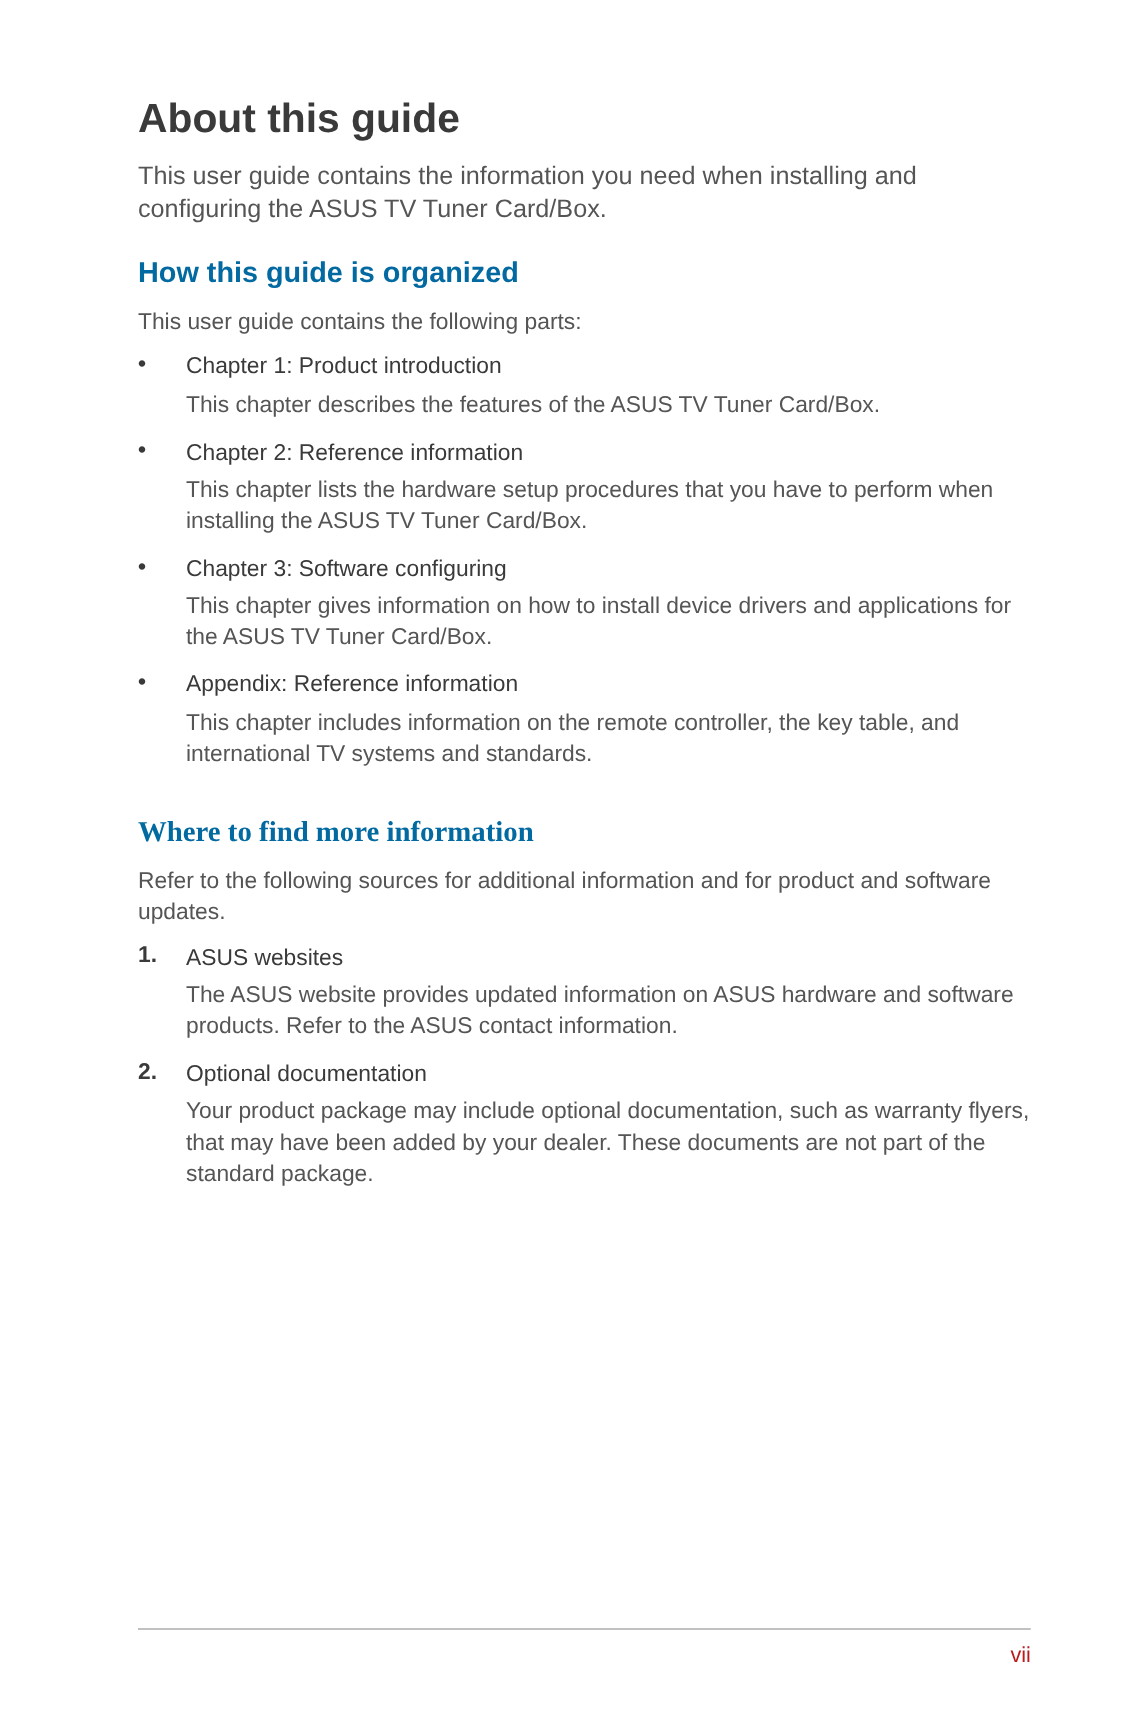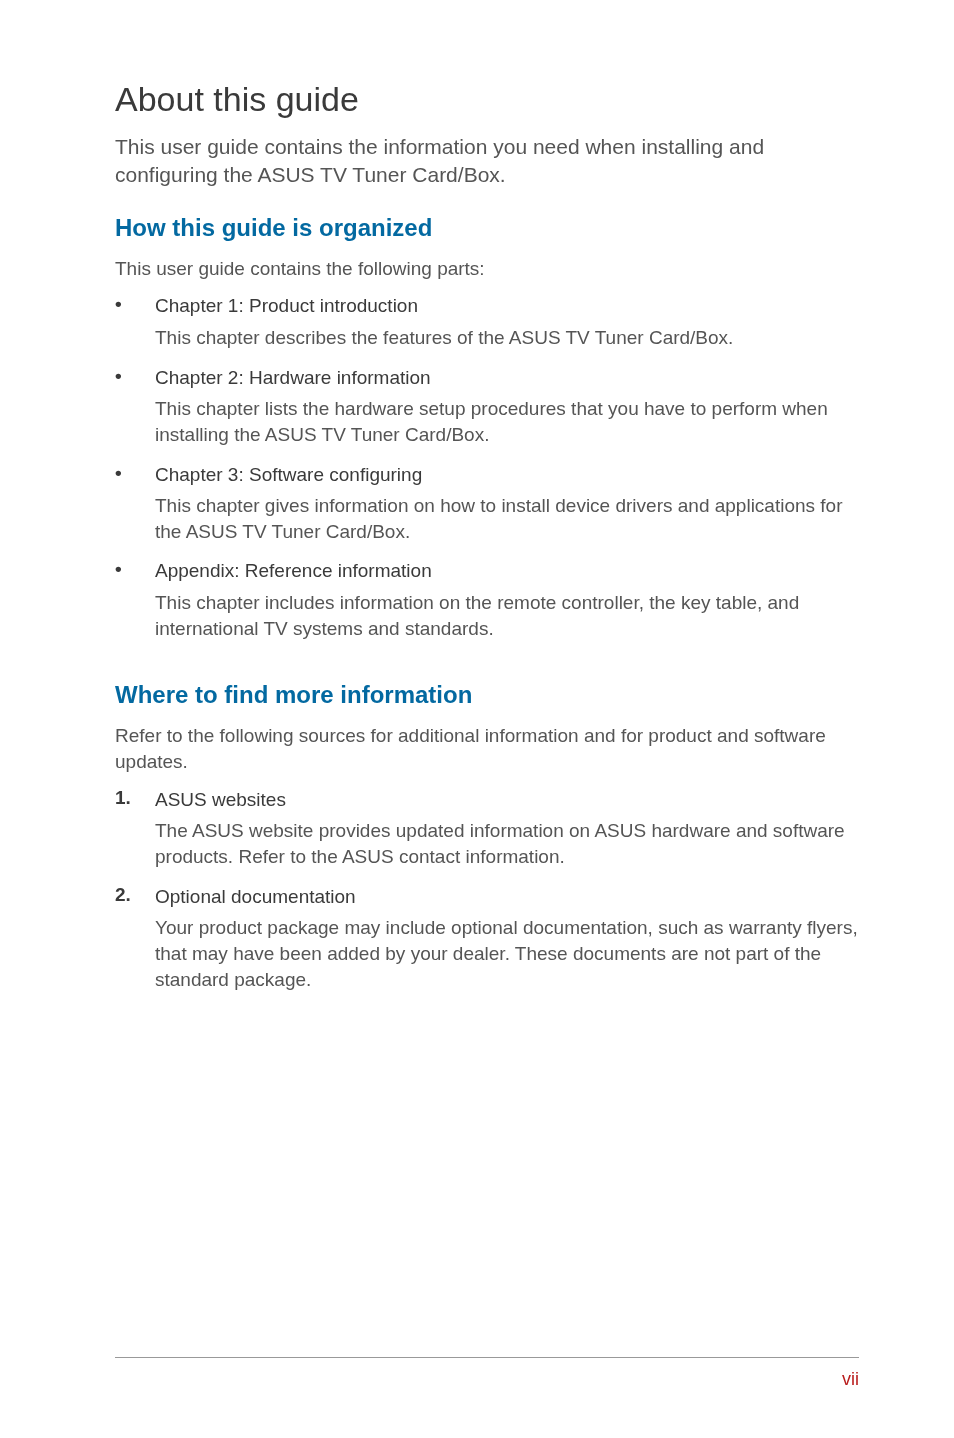--- a/index.html
+++ b/index.html
@@ -6,21 +6,21 @@
   html, body { width: 954px; height: 1438px; }
   body {
     font-family: Arial, Helvetica, sans-serif;
     background: #fff;
     color: #333;
     padding: 80px 95px 60px 115px;
     position: relative;
   }
   .title {
     font-size: 34px;
-    font-weight: normal;
+    font-weight: bold;
     color: #3a3a3a;
     margin-bottom: 14px;
   }
   .intro {
     font-size: 21px;
     line-height: 1.35;
     color: #555;
     margin-bottom: 24px;
   }
   .section-head {
@@ -52,21 +52,21 @@
     color: #3a3a3a;
     line-height: 1.35;
   }
   .bullet-body {
     font-size: 19px;
     color: #555;
     line-height: 1.35;
     margin-left: 40px;
     margin-bottom: 14px;
   }
-  .gap-lg { margin-top: 40px; }
+  .gap-lg { margin-top: 40px; font-family: Liberation Serif, serif; }
   .num-row {
     display: flex;
     margin-bottom: 6px;
   }
   .num-marker {
     width: 40px;
     flex-shrink: 0;
     font-size: 19px;
     font-weight: bold;
     color: #3a3a3a;
@@ -97,21 +97,21 @@
 <p class="section-sub">This user guide contains the following parts:</p>
 
 <div class="bullet-row">
   <span class="bullet-marker">•</span>
   <span class="bullet-bold">Chapter 1: Product introduction</span>
 </div>
 <p class="bullet-body">This chapter describes the features of the ASUS TV Tuner Card/Box.</p>
 
 <div class="bullet-row">
   <span class="bullet-marker">•</span>
-  <span class="bullet-bold">Chapter 2: Hardware information</span>
+  <span class="bullet-bold">Chapter 2: Reference information</span>
 </div>
 <p class="bullet-body">This chapter lists the hardware setup procedures that you have to perform when installing the ASUS TV Tuner Card/Box.</p>
 
 <div class="bullet-row">
   <span class="bullet-marker">•</span>
   <span class="bullet-bold">Chapter 3: Software configuring</span>
 </div>
 <p class="bullet-body">This chapter gives information on how to install device drivers and applications for the ASUS TV Tuner Card/Box.</p>
 
 <div class="bullet-row">

